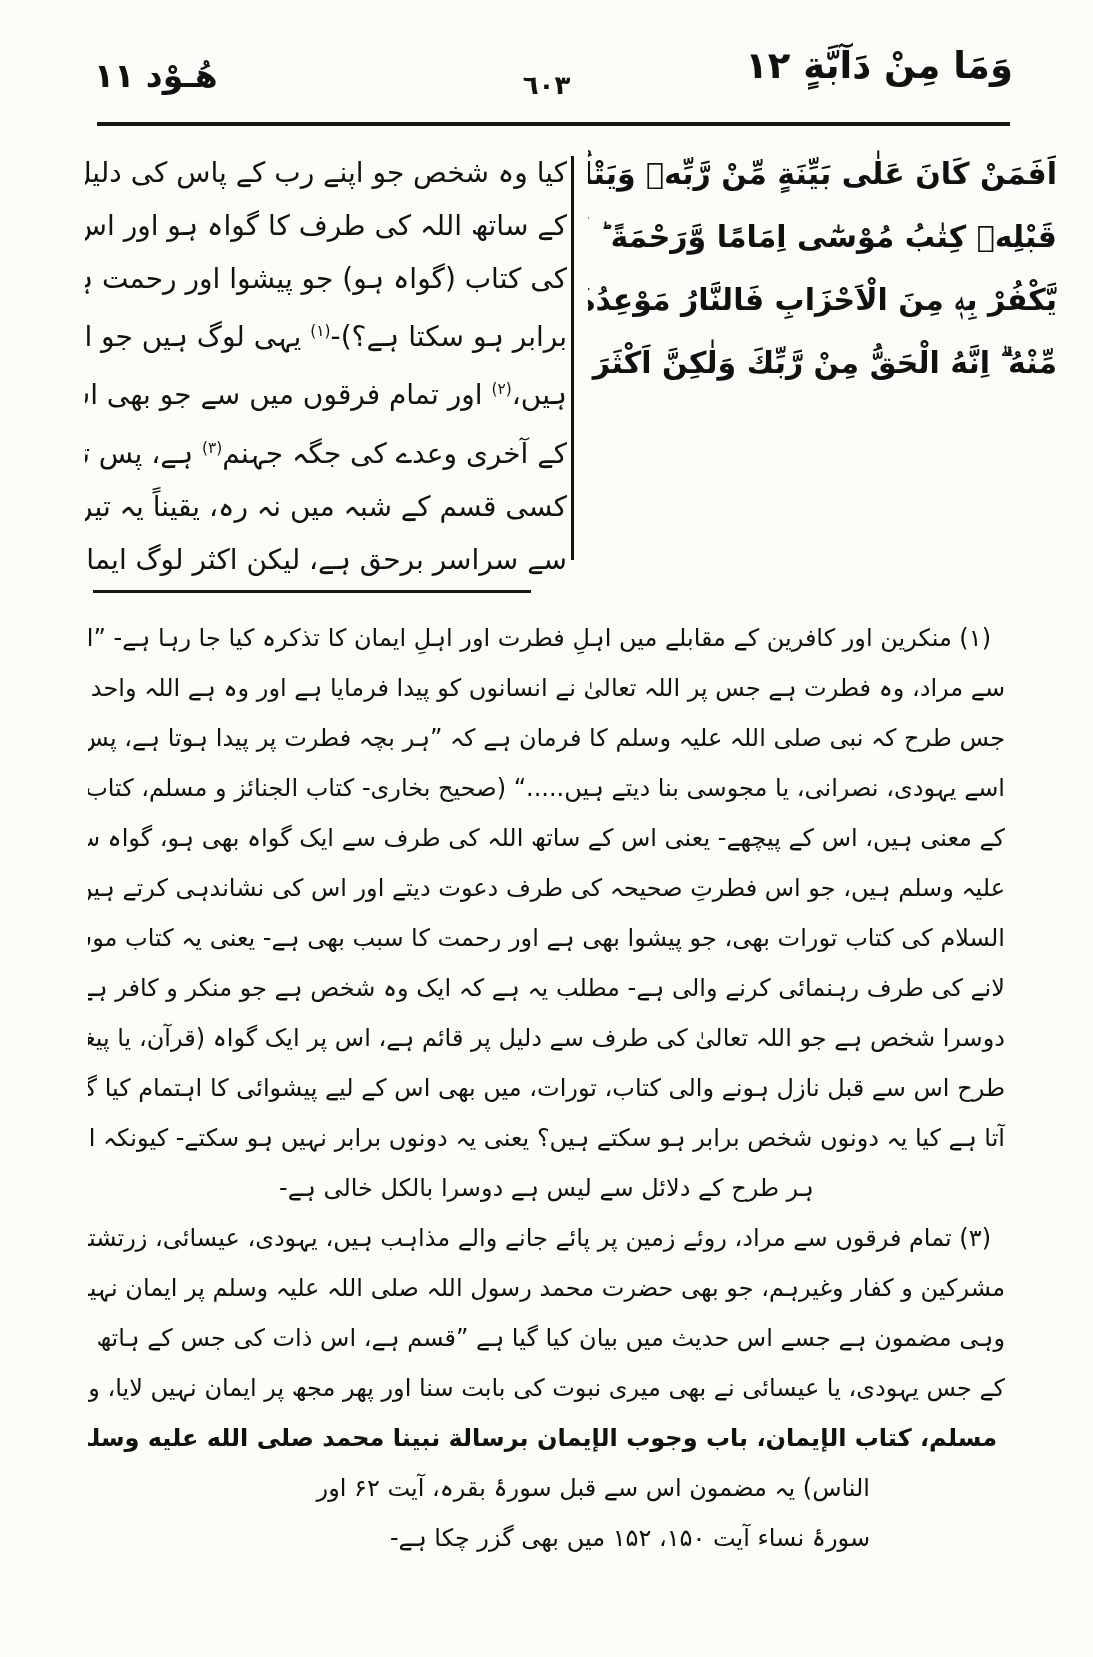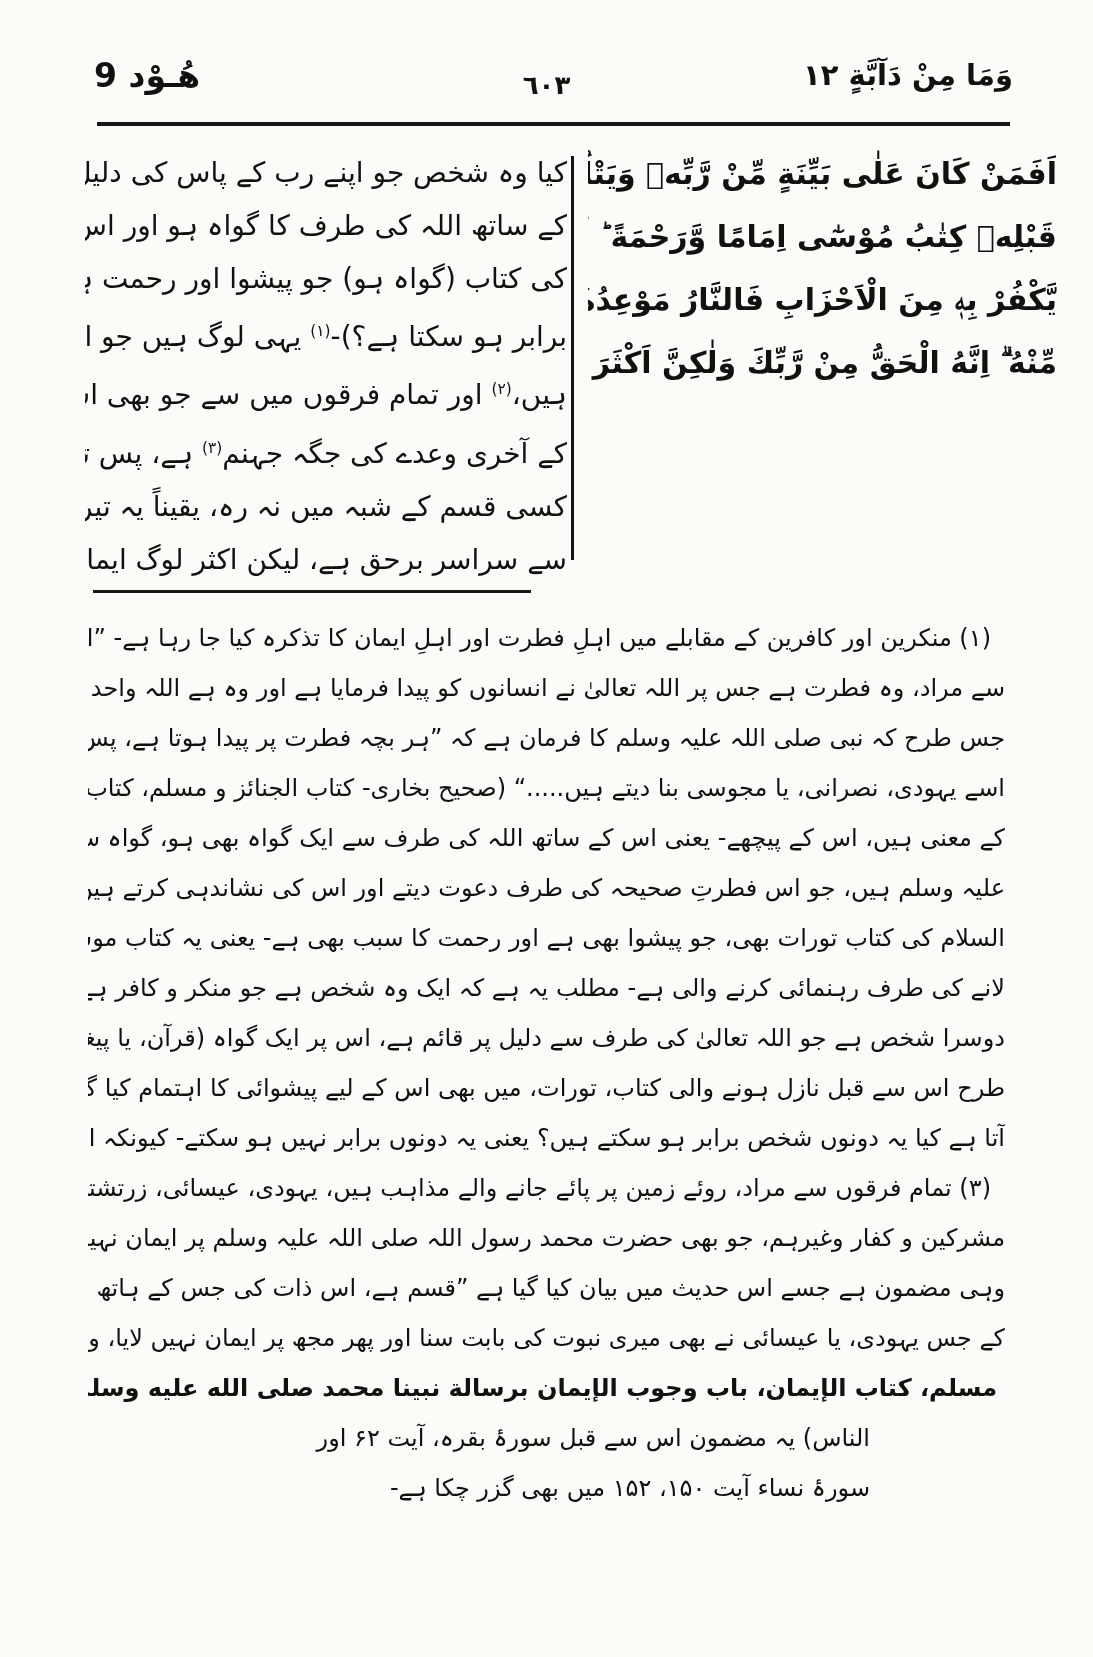--- a/index.html
+++ b/index.html
@@ -10,22 +10,22 @@
     position: relative;
     background: #fbfbf8;
     color: #111;
     font-family: "DejaVu Sans", sans-serif;
     overflow: hidden;
   }
   .rtl { direction: rtl; unicode-bidi: embed; }
 
   
   .hdr-juz {
-    position: absolute; top: 58px; right: 80px;
-    font-size: 29px; font-weight: 700;
+    position: absolute; top: 44px; right: 80px;
+    font-size: 37px; font-weight: 700;
     direction: rtl;
   }
   .hdr-page-num {
     position: absolute; top: 70px; left: 0; right: 0;
     text-align: center;
     font-size: 26px; font-weight: 700;
   }
   .hdr-surah {
     position: absolute; top: 56px; left: 94px;
     font-size: 33px; font-weight: 700;
@@ -108,21 +108,21 @@
     text-align: right; text-align-last: right;
     white-space: normal;
     padding-right: 135px; padding-left: 200px;
   }
 </style>
 </head>
 <body>
 
 <div class="hdr-juz rtl" lang="ar">وَمَا مِنْ دَآبَّةٍ ۱۲</div>
 <div class="hdr-page-num" lang="ar">٦٠٣</div>
-<div class="hdr-surah rtl" lang="ar">هُـوْد 9</div>
+<div class="hdr-surah rtl" lang="ar">هُـوْد ۱۱</div>
 <div class="rule-top"></div>
 
 <div class="quran-col" lang="ar">
   <div class="quran-line">اَفَمَنْ كَانَ عَلٰى بَيِّنَةٍ مِّنْ رَّبِّهٖ وَيَتْلُوْهُ شَاهِدٌ مِّنْهُ وَمِنْ</div>
   <div class="quran-line">قَبْلِهٖ كِتٰبُ مُوْسٰٓى اِمَامًا وَّرَحْمَةً ؕ اُولٰٓئِكَ يُؤْمِنُوْنَ بِهٖ ؕ وَمَنْ</div>
   <div class="quran-line">يَّكْفُرْ بِهٖ مِنَ الْاَحْزَابِ فَالنَّارُ مَوْعِدُهٗ ۚ فَلَا تَكُ فِيْ مِرْيَةٍ</div>
   <div class="quran-line"><span>مِّنْهُ ۗ اِنَّهُ الْحَقُّ مِنْ رَّبِّكَ وَلٰكِنَّ اَكْثَرَ النَّاسِ لَا يُؤْمِنُوْنَ</span></div>
 </div>
 
 <div class="col-divider"></div>
@@ -146,20 +146,21 @@
     <div class="fn-line">سے مراد، وہ فطرت ہے جس پر اللہ تعالیٰ نے انسانوں کو پیدا فرمایا ہے اور وہ ہے اللہ واحد کا اعتراف اور اسی کی عبادت-</div>
     <div class="fn-line">جس طرح کہ نبی صلی اللہ علیہ وسلم کا فرمان ہے کہ ”ہر بچہ فطرت پر پیدا ہوتا ہے، پس اس کے بعد اس کے ماں باپ</div>
     <div class="fn-line">اسے یہودی، نصرانی، یا مجوسی بنا دیتے ہیں.....“ (صحیح بخاری- کتاب الجنائز و مسلم، کتاب القدر) يَتْلُوْهُ</div>
     <div class="fn-line">کے معنی ہیں، اس کے پیچھے- یعنی اس کے ساتھ اللہ کی طرف سے ایک گواہ بھی ہو، گواہ سے مراد قرآن، یا محمد صلی اللہ</div>
     <div class="fn-line">علیہ وسلم ہیں، جو اس فطرتِ صحیحہ کی طرف دعوت دیتے اور اس کی نشاندہی کرتے ہیں- اور اس سے پہلے موسیٰ علیہ</div>
     <div class="fn-line">السلام کی کتاب تورات بھی، جو پیشوا بھی ہے اور رحمت کا سبب بھی ہے- یعنی یہ کتاب موسیٰ علیہ السلام بھی قرآن پر ایمان</div>
     <div class="fn-line">لانے کی طرف رہنمائی کرنے والی ہے- مطلب یہ ہے کہ ایک وہ شخص ہے جو منکر و کافر ہے اور اس کے مقابلے میں ایک</div>
     <div class="fn-line">دوسرا شخص ہے جو اللہ تعالیٰ کی طرف سے دلیل پر قائم ہے، اس پر ایک گواہ (قرآن، یا پیغمبر اسلام ﷺ) بھی ہے، اسی</div>
     <div class="fn-line">طرح اس سے قبل نازل ہونے والی کتاب، تورات، میں بھی اس کے لیے پیشوائی کا اہتمام کیا گیا ہے- اور وہ ایمان لے</div>
     <div class="fn-line">آتا ہے کیا یہ دونوں شخص برابر ہو سکتے ہیں؟ یعنی یہ دونوں برابر نہیں ہو سکتے- کیونکہ ایک مومن ہے اور دوسرا کافر- ایک</div>
+    <div class="fn-line fn-short">ہر طرح کے دلائل سے لیس ہے دوسرا بالکل خالی ہے-</div>
   </div>
   <div>
     <div class="fn-line fn-first">(۳) تمام فرقوں سے مراد، روئے زمین پر پائے جانے والے مذاہب ہیں، یہودی، عیسائی، زرتشتی، بدھ مت، مجوسی اور</div>
     <div class="fn-line">مشرکین و کفار وغیرہم، جو بھی حضرت محمد رسول اللہ صلی اللہ علیہ وسلم پر ایمان نہیں لائے گا، اس کا ٹھکانا جہنم ہے- یہ</div>
     <div class="fn-line">وہی مضمون ہے جسے اس حدیث میں بیان کیا گیا ہے ”قسم ہے، اس ذات کی جس کے ہاتھ میں میری جان ہے، اس امت</div>
     <div class="fn-line">کے جس یہودی، یا عیسائی نے بھی میری نبوت کی بابت سنا اور پھر مجھ پر ایمان نہیں لایا، وہ جہنم میں جائے گا“ (صحیح</div>
     <div class="fn-line fn-cite" lang="ar">مسلم، کتاب الإیمان، باب وجوب الإیمان برسالة نبینا محمد صلی الله علیه وسلم إلی جمیع</div>
     <div class="fn-line fn-tail">الناس) یہ مضمون اس سے قبل سورۂ بقرہ، آیت ۶۲ اور سورۂ نساء آیت ۱۵۰، ۱۵۲ میں بھی گزر چکا ہے-</div>
   </div>
 </div>

